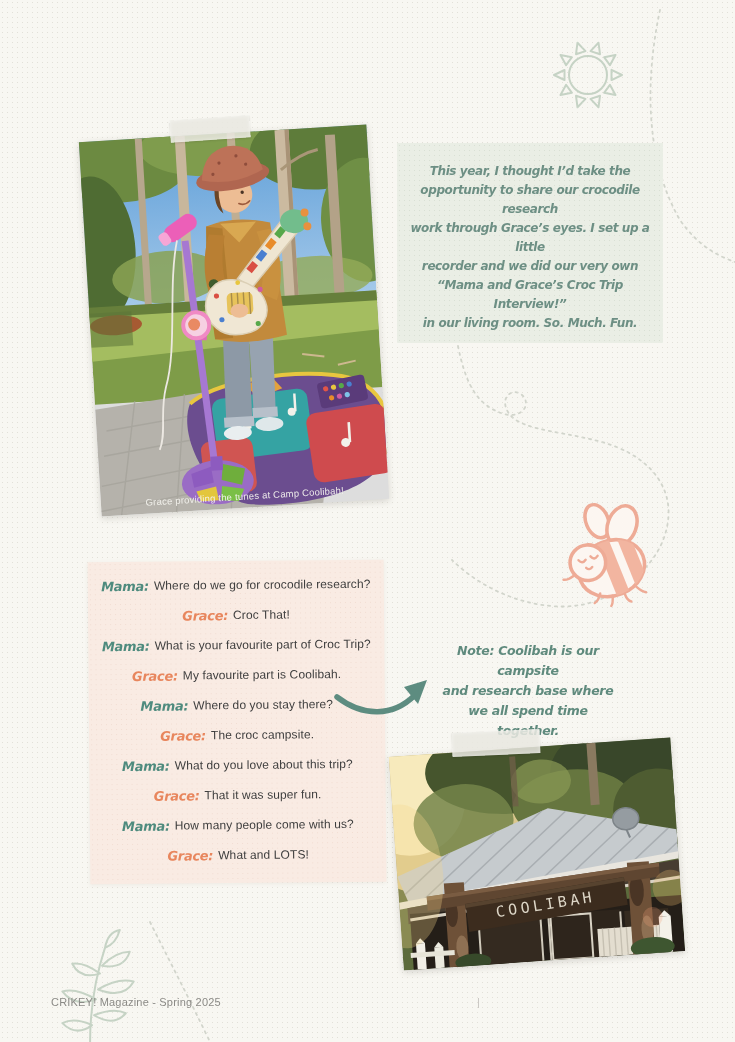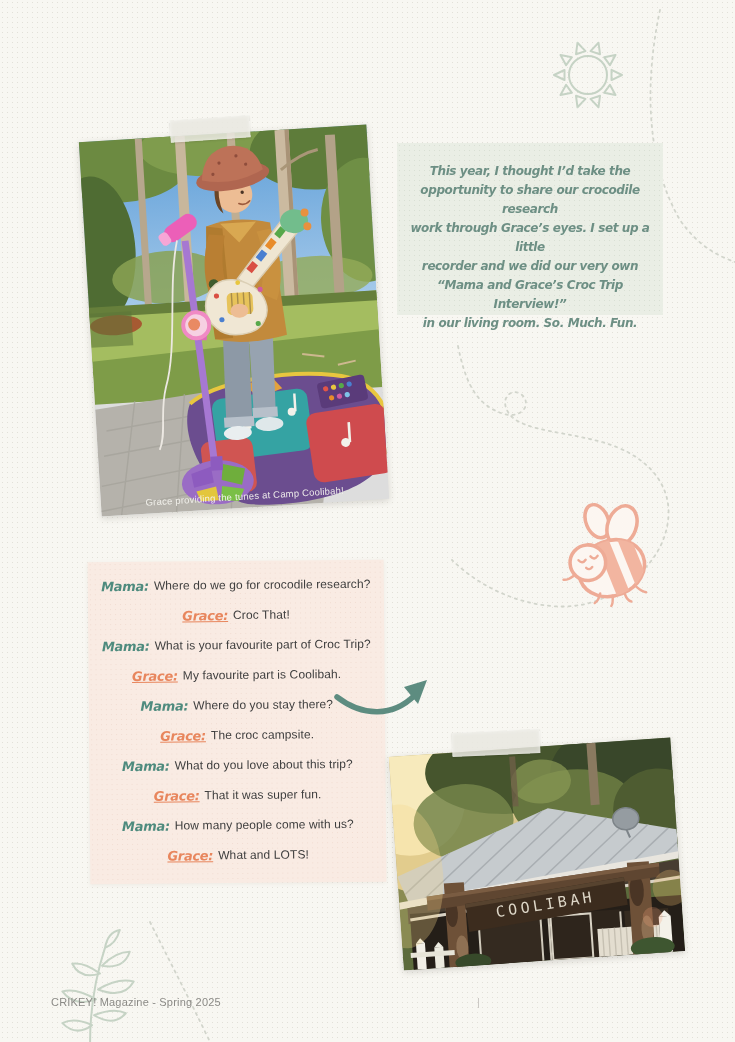--- a/index.html
+++ b/index.html
@@ -20,21 +20,21 @@
   
   .hand{
     font-family:"DejaVu Sans",sans-serif;
     font-style:italic;font-weight:600;
     color:#6d8f84;
   }
   .preline{white-space:pre-line;}
 
   
   .intro-box{
-    left:397px;top:143px;width:266px;height:172px;
+    left:397px;top:143px;width:266px;height:200px;
     background-color:#eaeee5;
     background-image:radial-gradient(rgba(170,185,160,.25) .8px, transparent 1px);
     background-size:5px 5px;
     box-sizing:border-box;padding:19px 12px 0 12px;
     text-align:center;
     font-size:12px;line-height:19px;letter-spacing:-.4px;
   }
   .intro-box p{margin:0 0 9px 0;}
 
   
@@ -62,21 +62,21 @@
     box-sizing:border-box;padding-top:9px;
     box-shadow:0 1px 4px rgba(120,90,70,.08);
   }
   .qa-line{height:30px;display:flex;align-items:center;justify-content:center;
     font-size:12px;color:#3e3e3e;letter-spacing:.1px;}
   .qa-line .speaker{
     font-family:"DejaVu Sans",sans-serif;font-style:italic;font-weight:700;
     font-size:13px;margin-right:5px;letter-spacing:-.3px;
   }
   .qa-line .speaker.mama{color:#4e8b7e;}
-  .qa-line .speaker.grace{color:#e8865d;text-decoration:underline;}
+  .qa-line .speaker.grace{color:#e8865d;}
 
   
   .note{
     left:437px;top:641px;width:182px;text-align:center;
     font-size:12.5px;line-height:20px;letter-spacing:-.3px;color:#5f8a7d;
   }
 
   
   .footer{
     left:15px;top:996px;width:698px;display:flex;justify-content:space-between;
@@ -336,20 +336,23 @@
     <div class="qa-line">
       <span class="speaker mama">Mama:</span>
       <span>How many people come with us?</span>
     </div>
     <div class="qa-line">
       <span class="speaker grace">Grace:</span>
       <span>What and LOTS!</span>
     </div>
   </div>
 
+  <div class="abs note hand preline">Note: Coolibah is our campsite
+and research base where
+we all spend time together.</div>
   <svg class="abs" style="left:333px;top:667px;" width="110" height="55" viewBox="0 0 110 55">
     <path d="M 4,30 C 30,50 60,50 82,28" fill="none" stroke="#5d8c80" stroke-width="5.5" stroke-linecap="round"></path>
     <polygon points="94,13 71,20 85,37" fill="#5d8c80"></polygon>
   </svg>
 
   <div class="abs photo photo-bottom">
     <svg width="282" height="214" viewBox="0 0 282 214">
       <defs>
         <clipPath id="ph2">
             <rect x="0" y="0" width="282" height="214"></rect>

